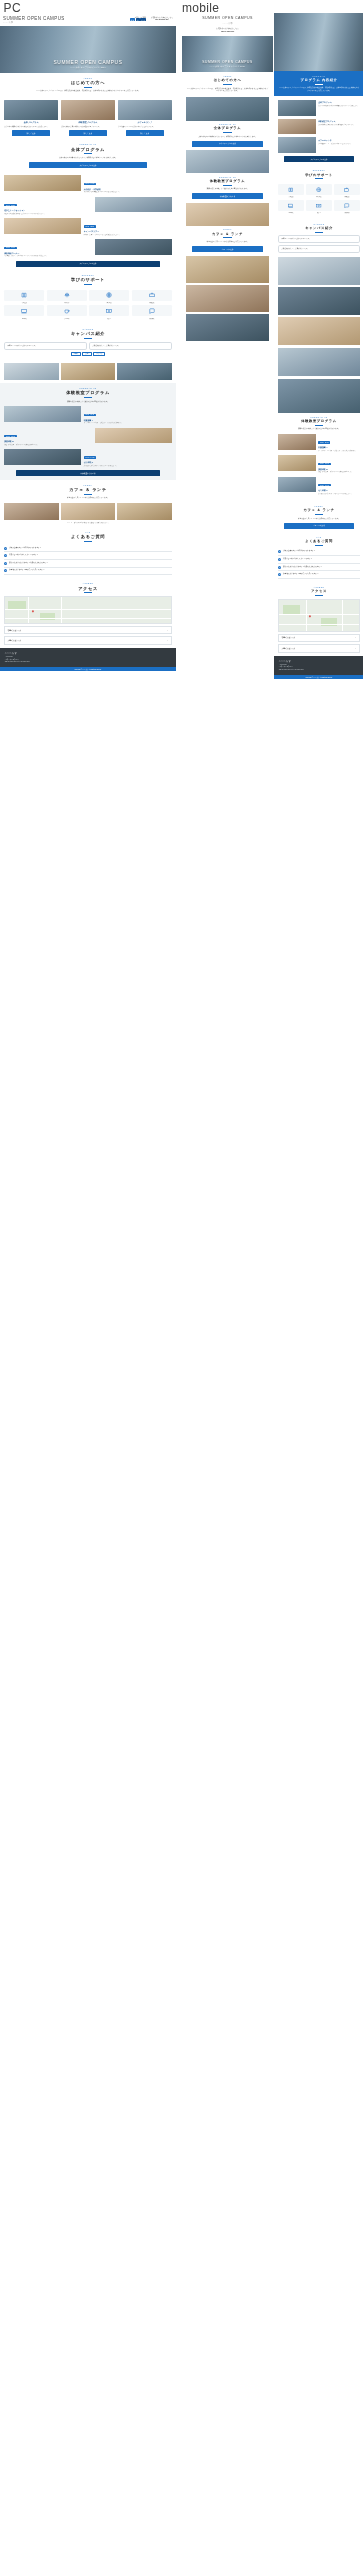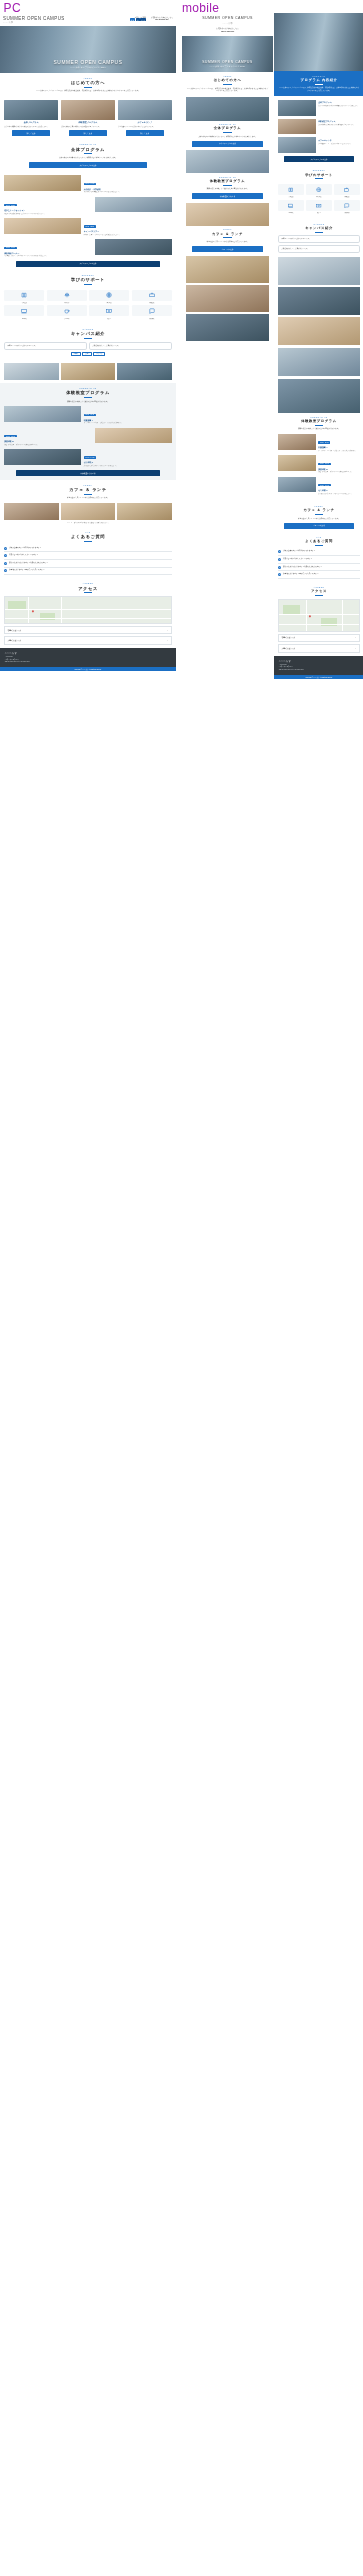--- a/index.html
+++ b/index.html
@@ -1,20 +1,20 @@
 <!DOCTYPE html>
 <html style="font-size:9.7px"><head>
 <meta charset="utf-8">
 <style>
   * { box-sizing: border-box; margin:0; padding:0; }
   html,body { width:363px; height:2576px; background:#ffffff; font-family:"Liberation Sans", sans-serif; }
   body { position:relative; overflow:hidden; }
 
   .label-pc, .label-mobile{
-    position:absolute; font-size:12px; color:#a21caf; letter-spacing:0.3px; font-weight:400;
+    position:absolute; font-size:12px; color:#404040; letter-spacing:0.3px; font-weight:400;
   }
   .label-pc{ left:3.6px; top:1.2px; }
   .label-mobile{ left:182px; top:1.2px; }
 
   
   .site { position:absolute; background:#fff; overflow:hidden; }
   .pc  { left:0;   top:13.3px; width:176px; }
   .mob { left:182px; top:13.3px; width:91px; }
   .mob2{ left:274px; top:13.3px; width:90px; }
 

